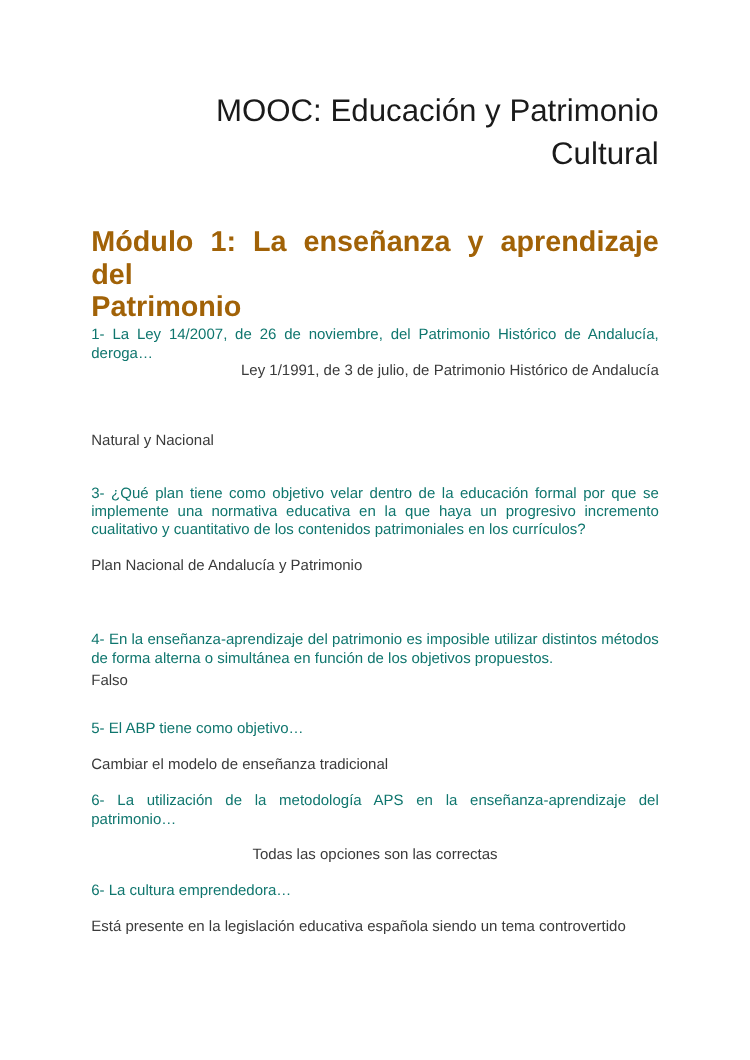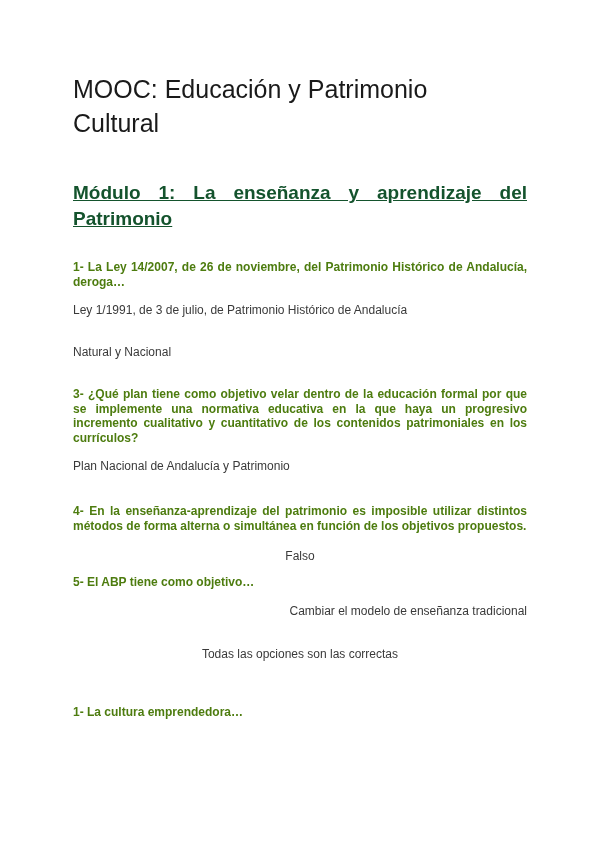--- a/index.html
+++ b/index.html
@@ -1,62 +1,64 @@
 <!DOCTYPE html>
 <html><head>
 <meta charset="utf-8">
 <style>
   html, body { margin: 0; padding: 0; background: #ffffff; }
   body { width: 600px; height: 848px; position: relative; overflow: hidden; font-family: "Liberation Sans", sans-serif; }
   .page { position: absolute; left: 73px; top: 0; width: 454px; }
-  .title { position: absolute; right: 0; top: 72px; width: 454px; font-size: 25px; line-height: 34px; color: #1a1a1a; font-weight: normal; margin: 0; }
-  .module { position: absolute; left: 0; top: 180px; width: 454px; text-align: justify; text-align-last: left; font-size: 19px; line-height: 26px; color: #14532d; text-decoration: underline; margin: 0; }
+  .title { position: absolute; right: 0; top: 72px; width: 454px; text-align: right; font-size: 25px; line-height: 34px; color: #1a1a1a; font-weight: normal; margin: 0; }
+  .module { position: absolute; left: 0; top: 180px; width: 454px; text-align: justify; text-align-last: left; font-size: 23px; line-height: 26px; color: #a16207; margin: 0; }
   .module-line1 { display: block; text-align: justify; text-align-last: justify; }
   .qa { position: absolute; left: 0; width: 454px; margin: 0; }
-  .q { font-weight: bold; font-size: 12px; line-height: 14.5px; color: #4d7c0f; text-align: justify; margin: 0; }
+  .q { font-weight: normal; font-size: 12px; line-height: 14.5px; color: #0f766e; text-align: justify; margin: 0; }
   .a { font-size: 12px; line-height: 14px; color: #3a3a3a; margin: 0; }
 </style>
 </head>
 <body>
 
 <div class="page">
   <h1 class="title">
     <span>MOOC: Educación y Patrimonio</span><br>
     <span>Cultural</span>
   </h1>
 
   <h2 class="module">
     <span class="module-line1">Módulo 1: La enseñanza y aprendizaje del</span>
     <span>Patrimonio</span>
   </h2>
 
   <div class="qa" style="top:260px;">
     <p class="q">1- La Ley 14/2007, de 26 de noviembre, del Patrimonio Histórico de Andalucía, deroga…</p>
-    <p class="a" style="margin-top:14px;">Ley 1/1991, de 3 de julio, de Patrimonio Histórico de Andalucía</p>
+    <p class="a" style="margin-top:0;text-align:right;">Ley 1/1991, de 3 de julio, de Patrimonio Histórico de Andalucía</p>
   </div>
 
   <div class="qa" style="top:331px;">
     <p class="a" style="margin-top:14px;">Natural y Nacional</p>
   </div>
 
   <div class="qa" style="top:387px;">
     <p class="q">3- ¿Qué plan tiene como objetivo velar dentro de la educación formal por que se implemente una normativa educativa en la que haya un progresivo incremento cualitativo y cuantitativo de los contenidos patrimoniales en los currículos?</p>
     <p class="a" style="margin-top:14px;">Plan Nacional de Andalucía y Patrimonio</p>
   </div>
 
   <div class="qa" style="top:504px;">
     <p class="q">4- En la enseñanza-aprendizaje del patrimonio es imposible utilizar distintos métodos de forma alterna o simultánea en función de los objetivos propuestos.</p>
-    <p class="a" style="margin-top:16px;text-align:center;">Falso</p>
+    <p class="a" style="margin-top:4px;">Falso</p>
   </div>
 
   <div class="qa" style="top:575px;">
     <p class="q">5- El ABP tiene como objetivo…</p>
-    <p class="a" style="margin-top:14px;text-align:right;">Cambiar el modelo de enseñanza tradicional</p>
+    <p class="a" style="margin-top:14px;">Cambiar el modelo de enseñanza tradicional</p>
   </div>
 
   <div class="qa" style="top:633px;">
+    <p class="q">6- La utilización de la metodología APS en la enseñanza-aprendizaje del patrimonio…</p>
     <p class="a" style="margin-top:14px;text-align:center;">Todas las opciones son las correctas</p>
   </div>
 
   <div class="qa" style="top:705px;">
-    <p class="q">1- La cultura emprendedora…</p>
+    <p class="q">6- La cultura emprendedora…</p>
+    <p class="a" style="margin-top:14px;">Está presente en la legislación educativa española siendo un tema controvertido</p>
   </div>
 </div>
 
 </body></html>

